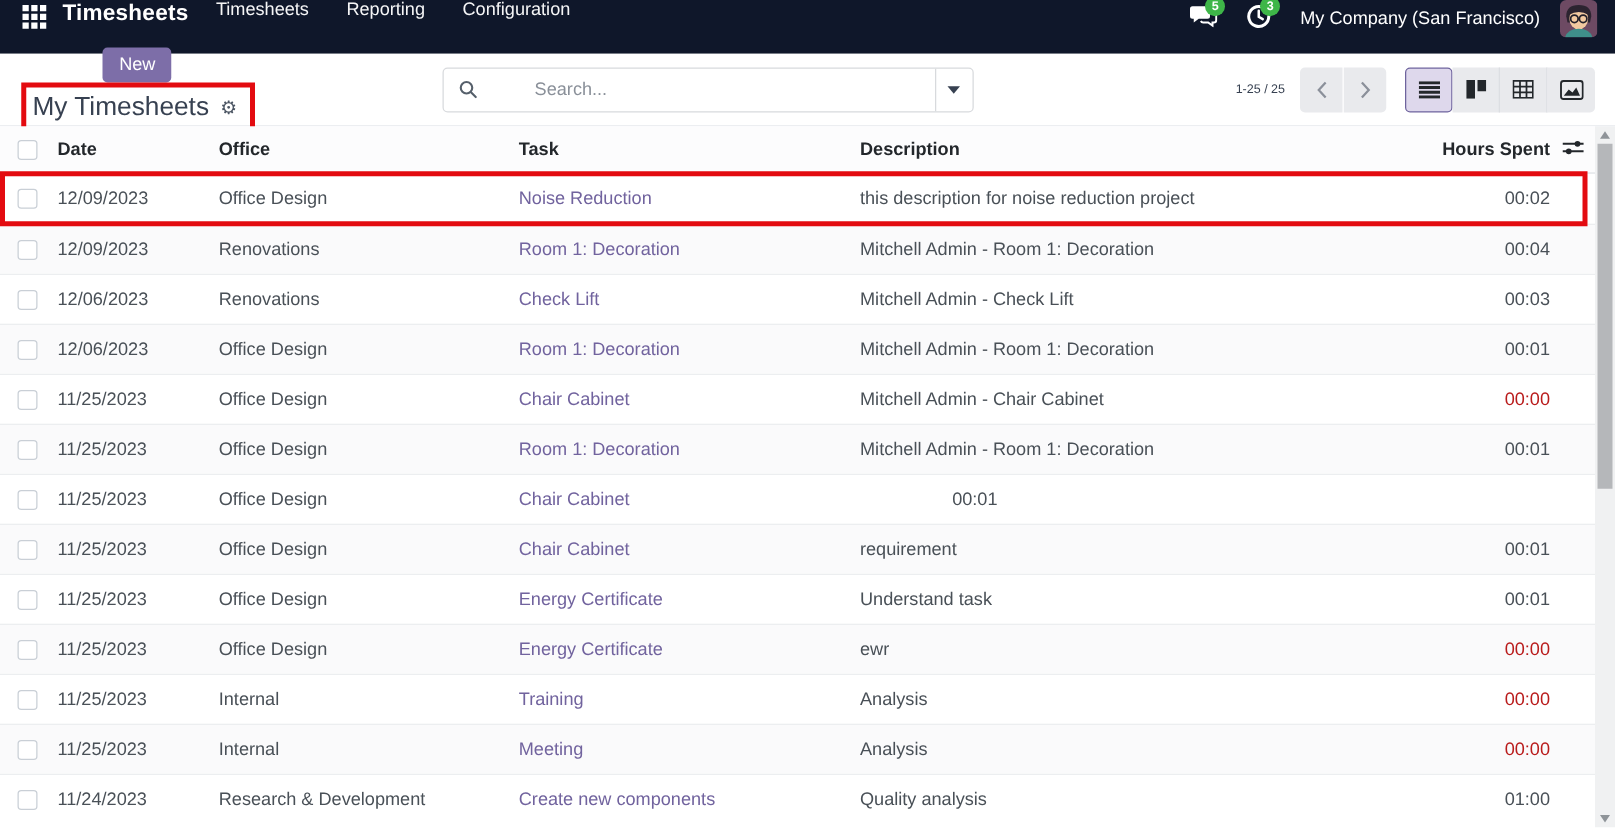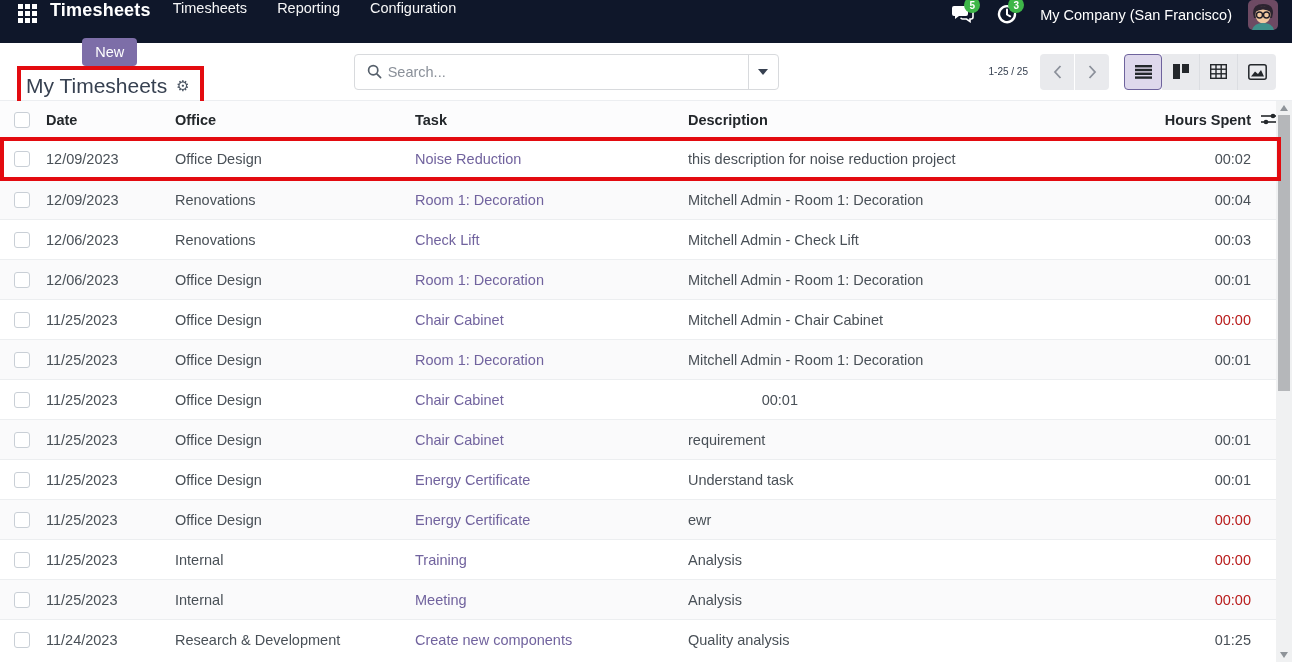--- a/index.html
+++ b/index.html
@@ -67,20 +67,21 @@
     margin-left: 1px;
   }
   .breadcrumb-title { font-size: 21px; color: #374151; white-space: nowrap; }
   .gear { font-size: 15px; color: #4b5563; margin-left: 9px; cursor: pointer; }
   .searchbar {
     display: flex; align-items: center;
     width: 425px; height: 36px;
     border: 1px solid #d8dadd; border-radius: 4px;
     margin-left: 150px;
     background: #fff;
+    gap: 40px;
   }
   .search-icon-wrap { padding: 0 6px 0 12px; display: flex; align-items: center; }
   .searchbar input {
     flex: 1; border: none; outline: none; font-family: inherit;
     font-size: 14.5px; color: #495057; background: transparent;
   }
   .searchbar input::placeholder { color: #8a9099; }
   .search-caret {
     width: 30px; height: 100%; border: none; border-left: 1px solid #d8dadd;
     background: transparent; cursor: pointer;
@@ -105,21 +106,21 @@
     width: 38px; height: 36px; border: none; background: #e9eaed;
     display: flex; align-items: center; justify-content: center; cursor: pointer;
     border-right: 1px solid #dcdee2;
   }
   .vs-btn:first-child { border-radius: 4px 0 0 4px; }
   .vs-btn:last-child { border-radius: 0 4px 4px 0; border-right: none; }
   .vs-btn.active {
     background: #ded8ec; border: 1px solid #6e639d; border-radius: 4px;
   }
   
-  .table-area { position: relative; padding-right: 5px; height: 561px; }
+  .table-area { position: relative; padding-right: 16px; height: 561px; }
   .thead {
     display: flex; align-items: center; height: 38px;
     background: #fcfcfd;
     border-bottom: 1px solid #d9dde2;
     font-weight: 700; color: #23272b; font-size: 14.5px;
   }
   .trow {
     display: flex; align-items: center; height: 40px;
     border-top: 1px solid #eceef0;
     position: relative;
@@ -442,21 +443,21 @@
     <div class="c-opt"></div>
   </div>
       <div class="trow">
     <div class="c-cb">
           <input type="checkbox" style="">
         </div>
     <div class="c-date">11/24/2023</div>
     <div class="c-project">Research &amp; Development</div>
     <div class="c-task"><a>Create new components</a></div>
     <div class="c-desc">Quality analysis</div>
-    <div class="c-hours">01:25</div>
+    <div class="c-hours">01:00</div>
     <div class="c-opt"></div>
   </div>
     </div>
   <div class="scrollbar">
     <div class="sb-arrow up">
         <span class="sb-tri-up"></span>
       </div>
     <div class="sb-thumb"></div>
     <div class="sb-arrow down">
         <span class="sb-tri-down"></span>

